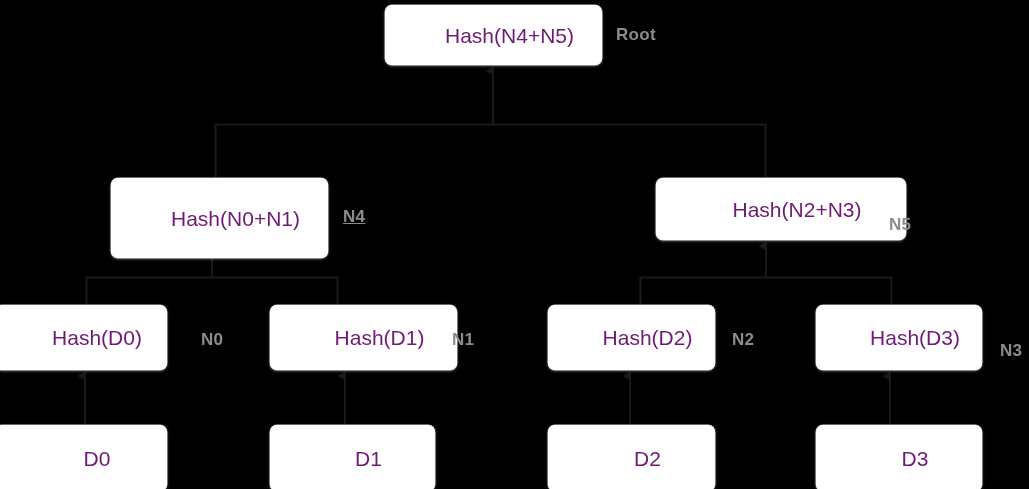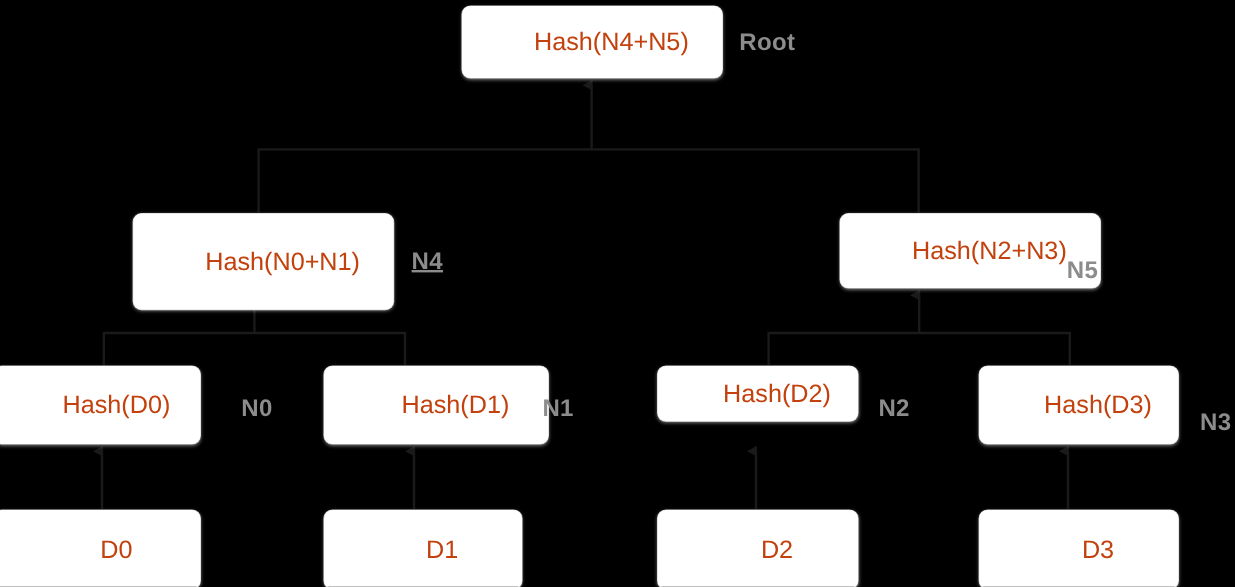--- a/index.html
+++ b/index.html
@@ -18,33 +18,33 @@
     width: 1029px; height: 489px;
   }
   .node {
     position: absolute;
     background: #ffffff;
     border-radius: 7px;
     box-shadow: 0 1px 3px rgba(255,255,255,0.45), 0 0 0 0.5px rgba(210,210,210,0.9);
     display: flex;
     align-items: center;
     justify-content: center;
-    color: #c2410c;
+    color: #701a75;
     font-size: 21px;
     line-height: 1;
     white-space: nowrap;
     box-sizing: border-box;
     padding-left: 32px;
   }
   .node.leaf { font-size: 21px; }
   .tag {
     position: absolute;
     color: #8c8c8c;
     font-weight: bold;
-    font-size: 20px;
+    font-size: 17px;
     line-height: 1;
     letter-spacing: 0.3px;
     white-space: nowrap;
   }
   .edge-svg {
     position: absolute;
     left: 0; top: 0;
     width: 1029px; height: 489px;
     pointer-events: none;
   }
@@ -83,30 +83,30 @@
       <line x1="890" y1="424" x2="890" y2="376" marker-end="url(#arrowUp)"></line>
     </g>
   </svg>
 
   <div class="node" style="left:385px; top:5px; width:217px; height:60px;">Hash(N4+N5)</div>
   <div class="tag" style="left:616px; top:26px;">Root</div>
 
   <div class="node" style="left:111px; top:178px; width:217px; height:80px;">Hash(N0+N1)</div>
   <div class="tag" style="left:343px; top:208px;text-decoration:underline;">N4</div>
 
-  <div class="node" style="left:656px; top:178px; width:217px; height:62px;margin-left:44px;">Hash(N2+N3)</div>
+  <div class="node" style="left:656px; top:178px; width:250px; height:62px;">Hash(N2+N3)</div>
   <div class="tag" style="left:889px; top:216px;">N5</div>
 
   <div class="node leaf" style="left:-5px; top:305px; width:172px; height:65px;">Hash(D0)</div>
   <div class="tag" style="left:184px; top:331px;margin-left:17px;">N0</div>
 
   <div class="node leaf" style="left:270px; top:305px; width:187px; height:65px;">Hash(D1)</div>
   <div class="tag" style="left:452px; top:331px;">N1</div>
 
-  <div class="node leaf" style="left:548px; top:305px; width:167px; height:46px;">Hash(D2)</div>
+  <div class="node leaf" style="left:548px; top:305px; width:167px; height:65px;">Hash(D2)</div>
   <div class="tag" style="left:732px; top:331px;text-align:center;">N2</div>
 
   <div class="node leaf" style="left:816px; top:305px; width:166px; height:65px;">Hash(D3)</div>
   <div class="tag" style="left:1000px; top:342px;">N3</div>
 
   <div class="node leaf" style="left:-5px; top:425px; width:172px; height:66px;">D0</div>
   <div class="node leaf" style="left:270px; top:425px; width:165px; height:66px;">D1</div>
   <div class="node leaf" style="left:548px; top:425px; width:167px; height:66px;">D2</div>
   <div class="node leaf" style="left:816px; top:425px; width:166px; height:66px;">D3</div>
 

